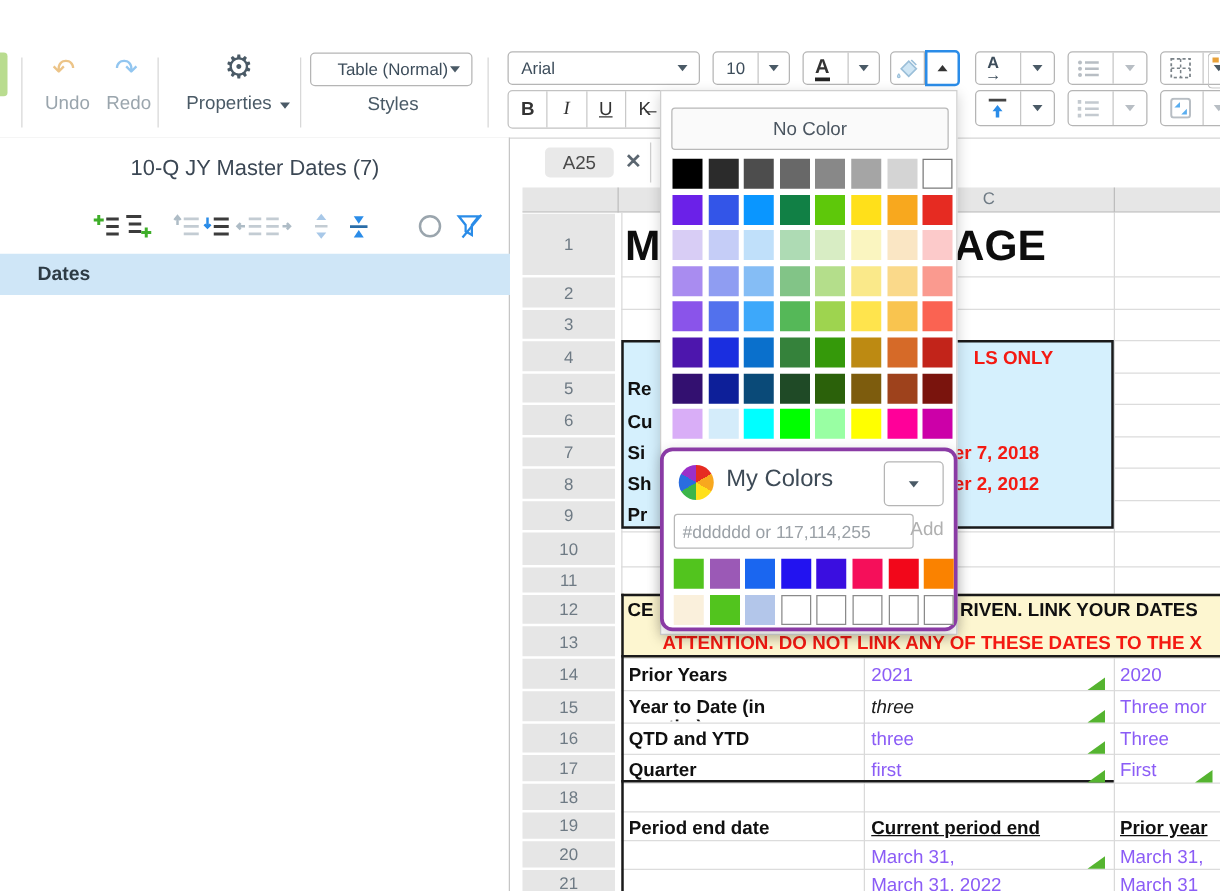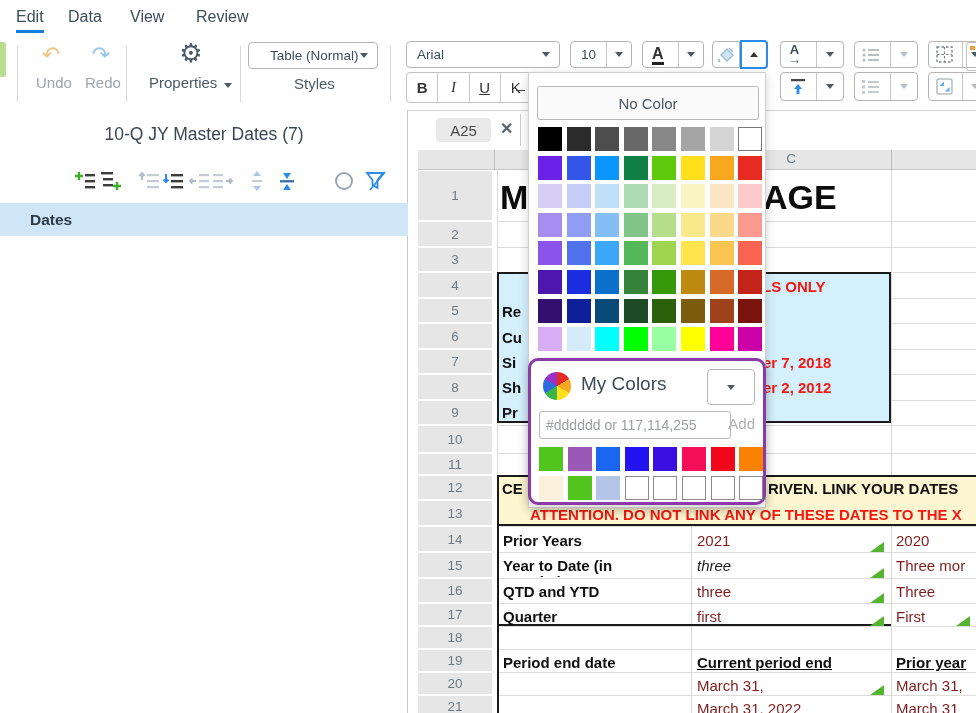--- a/index.html
+++ b/index.html
@@ -56,21 +56,21 @@
            border:2px solid #1a1a1a;box-sizing:border-box;}
   #creambox{position:absolute;left:497px;top:475px;width:479px;height:51px;background:#fdf6d0;
             border-top:2px solid #1a1a1a;border-bottom:2px solid #1a1a1a;box-sizing:border-box;}
   #blackleft{position:absolute;left:497px;top:475px;width:2px;height:238px;background:#1a1a1a;}
   #tbl-bottom{position:absolute;left:497px;top:624px;width:394px;height:2px;background:#1a1a1a;}
   
   .cell{position:absolute;white-space:nowrap;line-height:21px;z-index:5;}
   .cell.title{font-size:34px;font-weight:bold;color:#0d0d0d;line-height:42px;}
   .cell.lab{font-size:15px;font-weight:bold;color:#101010;}
   .cell.labu{font-size:15px;font-weight:bold;color:#101010;text-decoration:underline;}
-  .cell.val{font-size:15px;color:#7f1d1d;}
+  .cell.val{font-size:15px;color:#8b5cf6;}
   .cell.vali{font-size:15px;color:#1c1c1c;font-style:italic;}
   .cell.red{font-size:15px;font-weight:bold;color:#f41a12;}
   .tri{position:absolute;width:0;height:0;border-bottom:10px solid #55b430;
        border-left:14px solid transparent;z-index:6;}
   
   #popup{position:absolute;left:528px;top:72px;width:238px;height:436px;background:#fff;
          border:1px solid #cfcfcf;box-shadow:0 3px 10px rgba(0,0,0,.18);box-sizing:border-box;z-index:50;}
   #nocolor{position:absolute;left:8px;top:13px;width:220px;height:32px;border:1px solid #b8b8b8;
            border-radius:3px;background:#fafafa;display:flex;align-items:center;justify-content:center;
            font-size:15px;color:#4a5560;cursor:pointer;}
@@ -96,26 +96,20 @@
   #mygrid{position:absolute;left:8px;top:86px;display:grid;grid-template-columns:repeat(8,24px);
           grid-auto-rows:24px;gap:4.6px;}
   
   svg{display:block;}
 </style>
 </head>
 <body>
 
 <div id="page">
 
-  <div id="menubar">
-      <div class="menu-item active" style="left: 16px;">Edit</div>
-      <div class="menu-item" style="left: 68px;">Data</div>
-      <div class="menu-item" style="left: 130px;">View</div>
-      <div class="menu-item" style="left: 196px;">Review</div>
-    </div>
 
   <div id="toolbar">
     <div class="abs" style="left:0;top:4px;width:6px;height:35px;background:#b9dc8f;border-radius:0 3px 3px 0;"></div>
     <div class="vdiv" style="left:17px;top:8px;height:56px;"></div>
 
     <div class="abs" style="left:34px;top:6px;width:34px;text-align:center;cursor:pointer;">
       <span class="glyph" style="color:#ecc488;">↶</span>
     </div>
     <div class="tool-label" style="left:36px;top:36px;">Undo</div>
     <div class="abs" style="left:84px;top:6px;width:34px;text-align:center;cursor:pointer;">
@@ -381,21 +375,21 @@
       <div class="rowhdr" style="top: 579px; height: 23px;">16</div>
       <div class="rowhdr" style="top: 604px; height: 21px;">17</div>
       <div class="rowhdr" style="top: 627px; height: 21px;">18</div>
       <div class="rowhdr" style="top: 650px; height: 21px;">19</div>
       <div class="rowhdr" style="top: 673px; height: 21px;">20</div>
       <div class="rowhdr" style="top: 696px; height: 21px;">21</div>
     </div>
   <div id="celllayer">
       <div class="cell title" style="left: 500px; top: 176px;">M</div>
       <div class="cell title" style="left: 763px; top: 176px;">AGE</div>
-      <div class="cell red" style="left: 762px; top: 276px;">LS ONLY</div>
+      <div class="cell red" style="left: 762px; top: 276px; padding-left: 17px;">LS ONLY</div>
       <div class="cell lab" style="left: 502px; top: 301px;">Re</div>
       <div class="cell lab" style="left: 502px; top: 327px;">Cu</div>
       <div class="cell lab" style="left: 502px; top: 352px;">Si</div>
       <div class="cell red" style="left: 763px; top: 352px;">er 7, 2018</div>
       <div class="cell lab" style="left: 502px; top: 377px;">Sh</div>
       <div class="cell red" style="left: 763px; top: 377px;">er 2, 2012</div>
       <div class="cell lab" style="left: 502px; top: 402px;">Pr</div>
       <div class="cell lab" style="left: 502px; top: 478px;">CE</div>
       <div class="cell lab" style="left: 768px; top: 478px;">RIVEN. LINK YOUR DATES</div>
       <div class="cell red" style="left: 502px; top: 504px; width: 474px; overflow: hidden; margin-left: 28px;">ATTENTION. DO NOT LINK ANY OF THESE DATES TO THE X</div>

